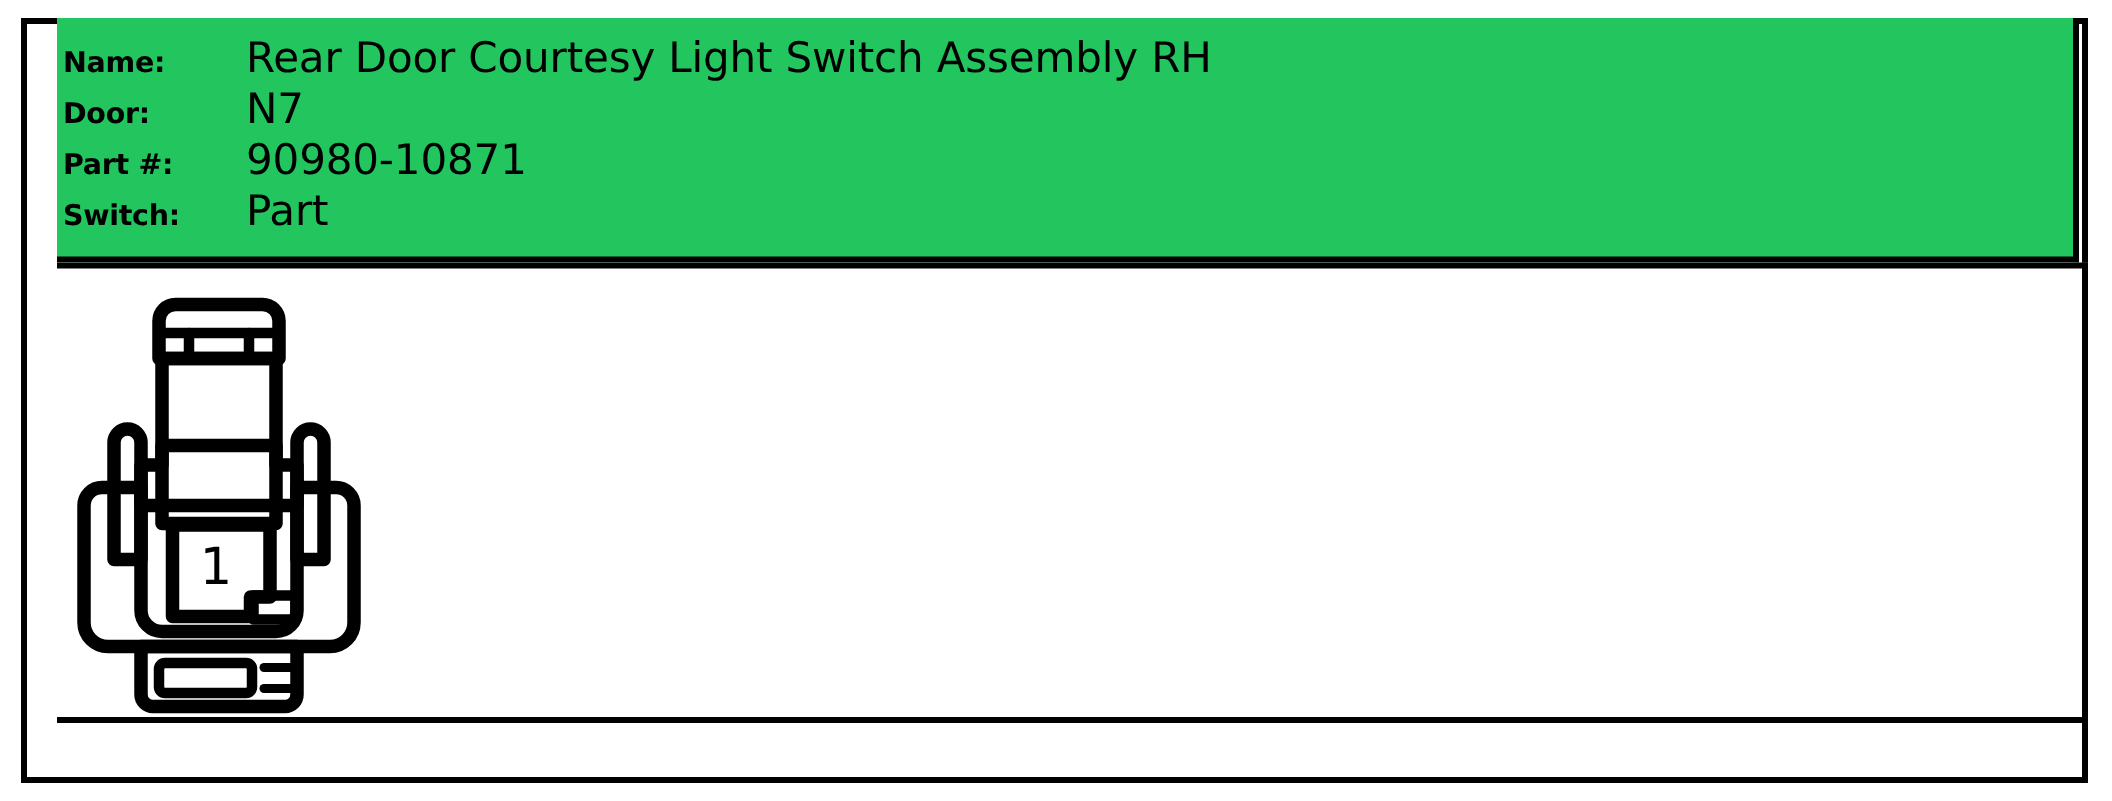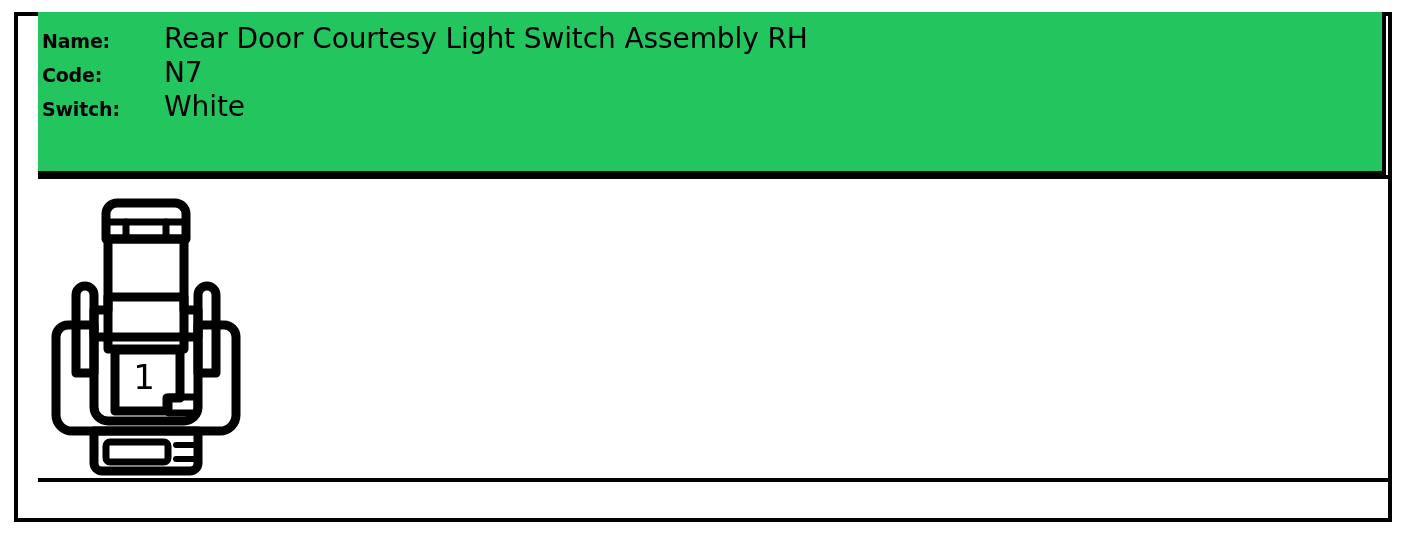--- a/index.html
+++ b/index.html
@@ -127,28 +127,32 @@
 
   <div class="spec-box">
     <div class="spec-rows">
 
       <div class="spec-row">
         <div class="spec-label">Name:</div>
         <div class="spec-value">Rear Door Courtesy Light Switch Assembly RH</div>
       </div>
 
       <div class="spec-row">
-        <div class="spec-label">Code:</div>
+        <div class="spec-label">Door:</div>
         <div class="spec-value">N7</div>
       </div>
 
+      <div class="spec-row">
+        <div class="spec-label">Part #:</div>
+        <div class="spec-value">90980-10871</div>
+      </div>
 
       <div class="spec-row">
         <div class="spec-label">Switch:</div>
-        <div class="spec-value">White</div>
+        <div class="spec-value">Part</div>
       </div>
 
     </div>
   </div>
 
   <div class="image-box">
     <div class="connector-wrap">
       <svg width="230" height="300" viewBox="0 0 230 300">
         <g fill="none" stroke="#000000" stroke-width="9" stroke-linejoin="round" stroke-linecap="round">
 

